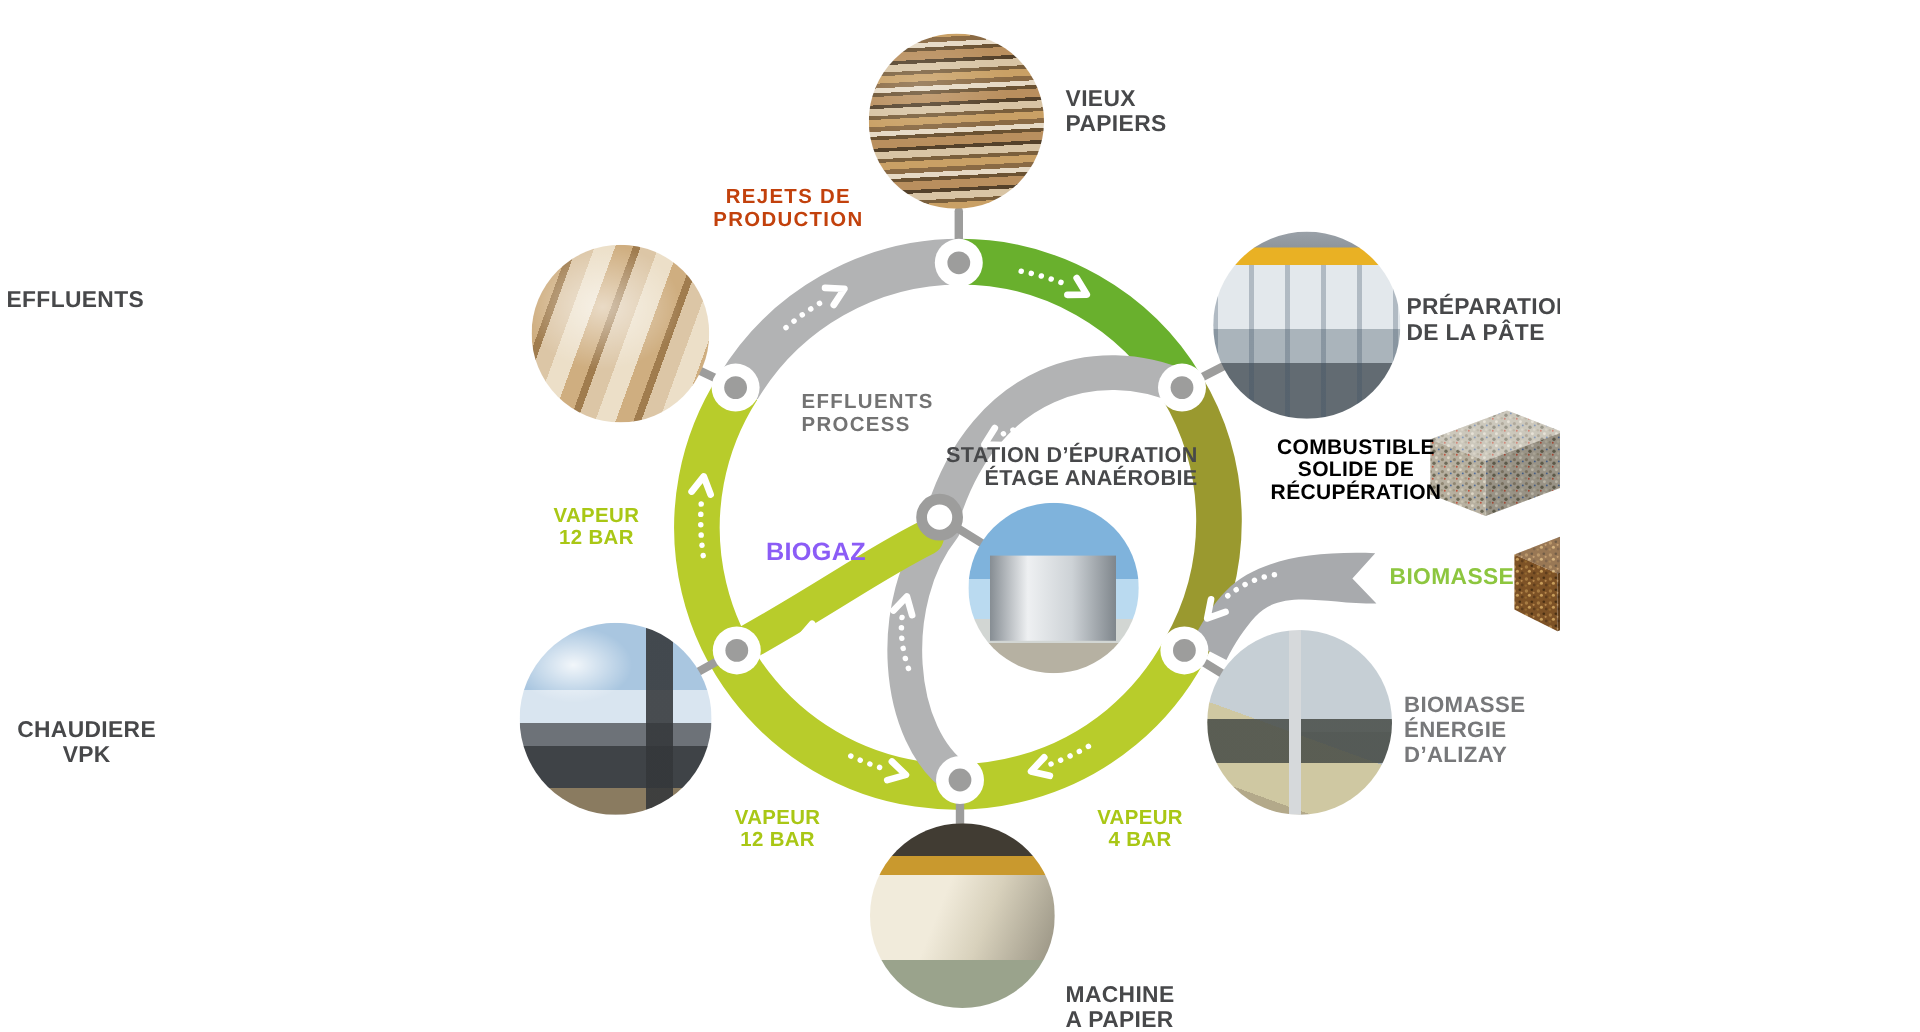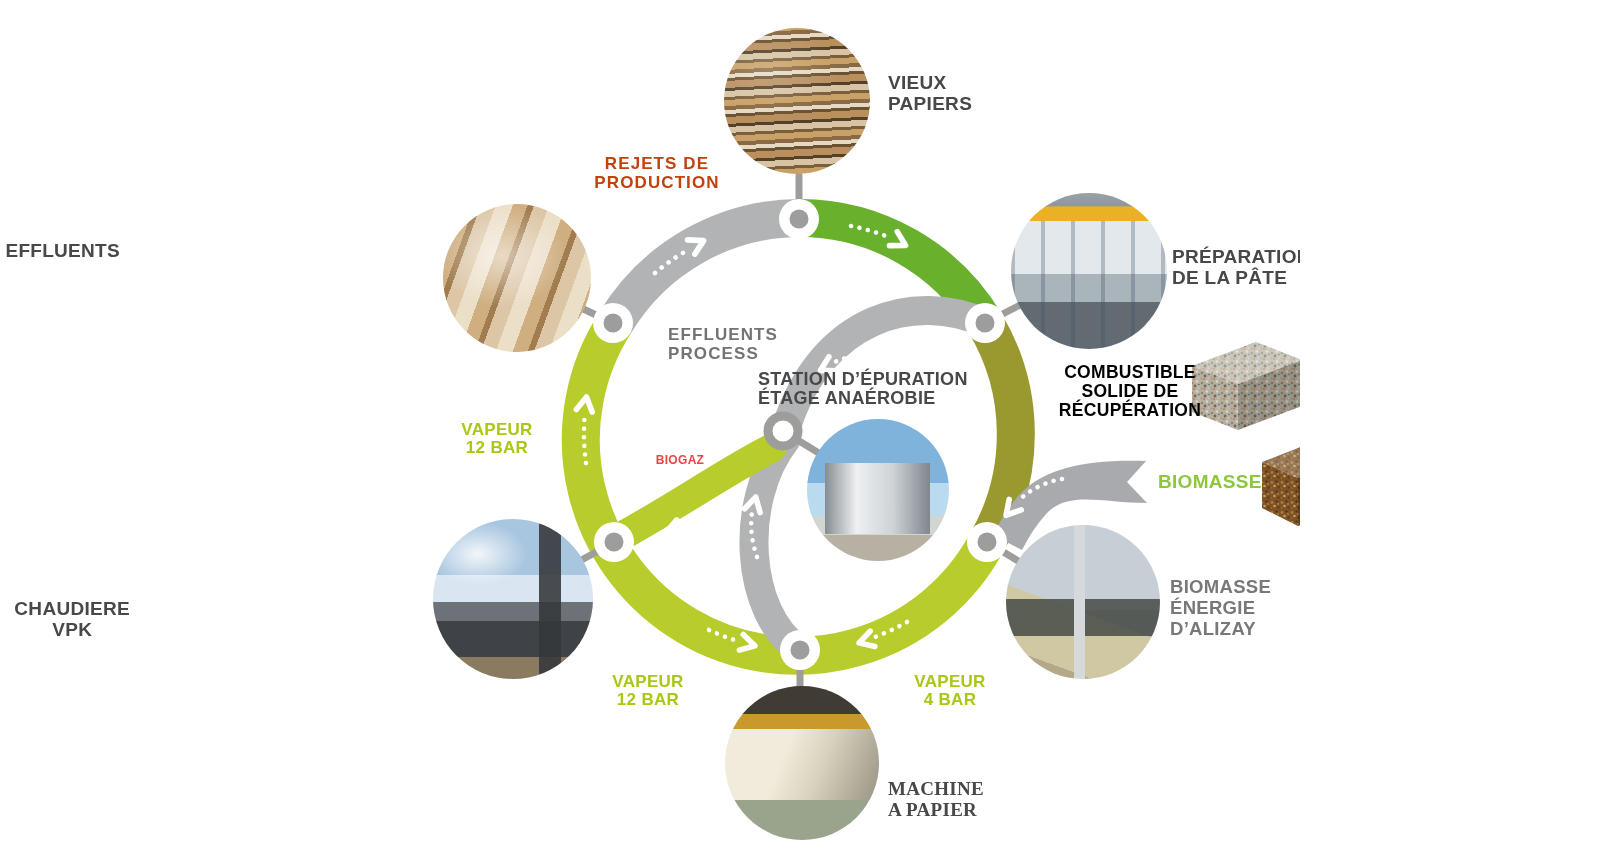--- a/index.html
+++ b/index.html
@@ -10,26 +10,26 @@
   .stage svg{position:absolute;left:0;top:0;}
   
   .label{
     position:absolute;font-weight:bold;white-space:pre-line;
     font-size:19px;line-height:21px;color:#47484a;letter-spacing:.3px;
   }
   .l-vieux{left:888px;top:72px;}
   .l-prepa{left:1172px;top:246px;}
   .l-onduleuse{right:1180px;top:240px;text-align:right;}
   .l-chaudiere{right:1170px;top:598px;text-align:center;}
-  .l-machine{left:888px;top:778px;font-family:Liberation Serif, serif;}
+  .l-machine{left:888px;top:819px;}
   .l-biom-energie{left:1170px;top:576px;color:#77787a;font-size:18.5px;}
-  .l-station{left:758px;top:370px;width:240px;text-align:left;font-size:18px;line-height:19px;}
+  .l-station{left:758px;top:370px;width:240px;text-align:right;font-size:18px;line-height:19px;}
   .l-rejets{left:577px;top:154px;width:160px;text-align:center;color:#c2410c;font-size:17px;line-height:19px;letter-spacing:1.1px;}
   .l-effluents{left:668px;top:325px;width:160px;color:#737373;font-size:17px;line-height:19px;letter-spacing:1.1px;}
-  .l-biogaz{left:620px;top:450px;width:120px;text-align:center;color:#ef4444;font-size:12px;}
+  .l-biogaz{left:620px;top:450px;width:120px;text-align:center;color:#8b5cf6;font-size:21px;}
   .l-vap12l{left:447px;top:421px;width:100px;text-align:center;color:#a9c715;font-size:17px;line-height:18px;}
   .l-vap12b{left:598px;top:673px;width:100px;text-align:center;color:#a9c715;font-size:17px;line-height:18px;}
   .l-vap4{left:900px;top:673px;width:100px;text-align:center;color:#a9c715;font-size:17px;line-height:18px;}
   .l-csr{left:1030px;top:363px;width:200px;text-align:center;color:#000000;font-size:17.5px;line-height:19px;}
   .l-biomasse{left:1158px;top:471px;color:#8dc63f;}
   
   .photo{position:absolute;border-radius:50%;}
   .p-vieux{left:724px;top:28px;width:146px;height:146px;
     background:
       radial-gradient(120px 80px at 30% 30%, rgba(255,255,255,.18), rgba(255,255,255,0) 60%),

